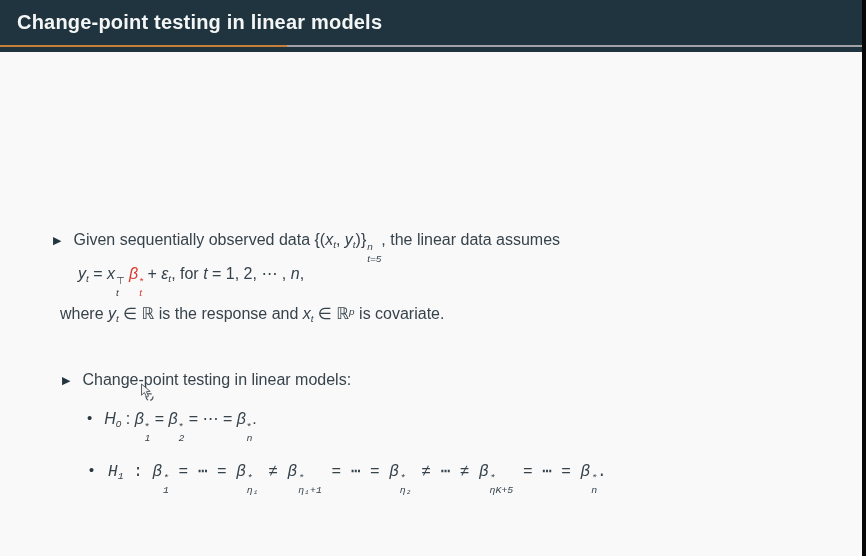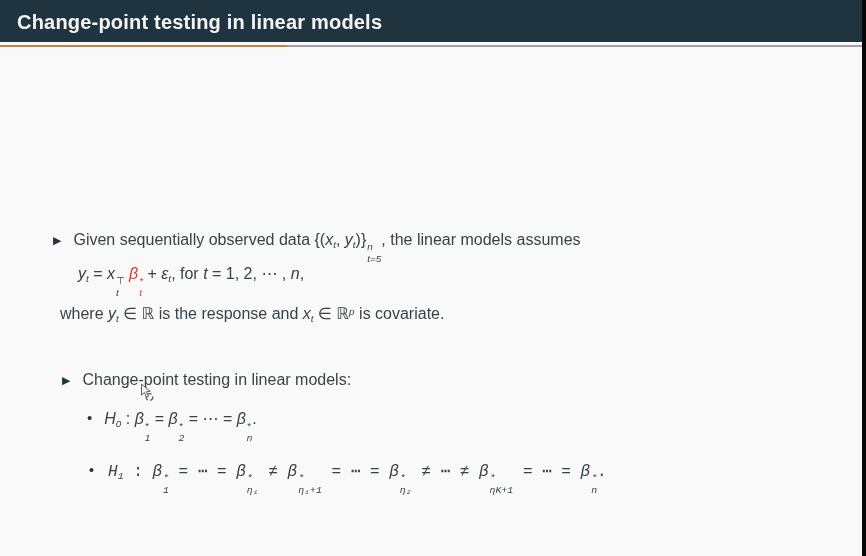--- a/index.html
+++ b/index.html
@@ -9,21 +9,21 @@
     background:#f9f9fa;
     overflow:hidden;
     font-family:"Liberation Sans","DejaVu Sans",sans-serif;
     color:#37434b;
   }
   .right-edge{
     position:absolute;top:0;right:0;width:4px;height:556px;
     background:#070707;z-index:10;
   }
   .header{
-    position:absolute;top:0;left:0;width:866px;height:42px;
+    position:absolute;top:0;left:0;width:866px;height:52px;
     background:#20343f;
   }
   .header .title{
     margin:0;
     font-size:20px;font-weight:700;color:#f4f6f6;
     line-height:45px;padding-left:17px;
     letter-spacing:0.2px;
   }
   .accent{position:absolute;top:45px;left:0;width:866px;height:2px;background:#a2a2a6;}
   .accent .accent-orange{position:absolute;left:0;top:0;height:2px;width:287px;background:#c5813a;}
@@ -60,21 +60,21 @@
   <div class="accent">
     <div class="accent-orange"></div>
   </div>
 
   <div class="right-edge"></div>
 
   <div class="line" style="left:53px;top:228px;">
     <span class="marker-tri">▶</span><span><span>Given sequentially observed data {(</span><span class="mi">x<sub class="mi">t</sub></span><span>, </span><span class="mi">y<sub class="mi">t</sub></span><span>)}</span><span><span class="ss">
             <span class="ssr mi">n</span>
             <span class="ssr mi">t=5</span>
-          </span></span><span>, the linear models assumes</span></span>
+          </span></span><span>, the linear data assumes</span></span>
   </div>
 
   <div class="line eq-line">
     <span><span class="mi">y<sub class="mi">t</sub></span><span> = </span><span class="mi">x<span class="ss">
             <span class="ssr">⊤</span>
             <span class="ssr mi">t</span>
           </span></span><span> </span><span class="mi" style="color: rgb(217, 58, 43);">β<span class="ss">
             <span class="ssr">*</span>
             <span class="ssr mi">t</span>
           </span></span><span> + </span><span class="mi">ε<sub class="mi">t</sub></span><span>, for </span><span class="mi">t</span><span> = 1, 2, ⋯ , </span><span class="mi">n</span><span>,</span></span>
@@ -109,21 +109,21 @@
             <span class="ssr">*</span>
             <span class="ssr mi">η₁</span>
           </span></span><span> ≠ </span><span class="mi">β<span class="ss">
             <span class="ssr">*</span>
             <span class="ssr mi">η₁+1</span>
           </span></span><span> = ⋯ = </span><span class="mi">β<span class="ss">
             <span class="ssr">*</span>
             <span class="ssr mi">η₂</span>
           </span></span><span> ≠ ⋯ ≠ </span><span class="mi">β<span class="ss">
             <span class="ssr">*</span>
-            <span class="ssr mi">ηK+1</span>
+            <span class="ssr mi">ηK+5</span>
           </span></span><span> = ⋯ = </span><span class="mi">β<span class="ss">
             <span class="ssr">*</span>
             <span class="ssr mi">n</span>
           </span></span><span>.</span></span>
   </div>
 
   <div class="cursor">
     <svg width="17" height="19" viewBox="0 0 17 19">
       <path d="M2.5 1 L2.5 12.2 L5.4 9.6 L7.6 14.2 L9.6 13.2 L7.4 8.7 L11.2 8.4 Z" fill="#f2f2f2" stroke="#5a6268" stroke-width="1"></path>
       <circle cx="10.5" cy="14" r="3.4" fill="none" stroke="#5a6268" stroke-width="1.3" stroke-dasharray="4.5 2.2"></circle>

